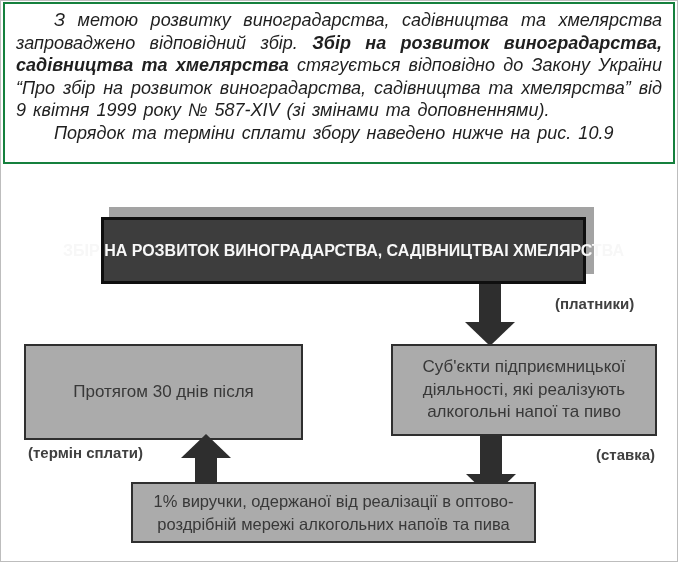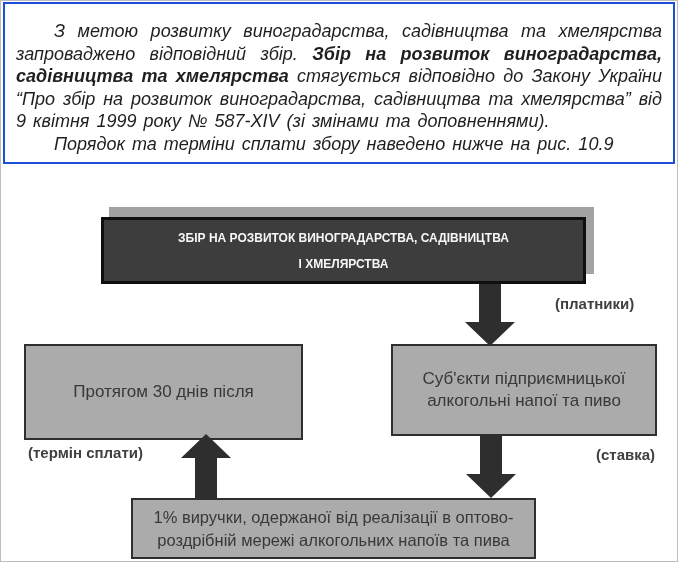--- a/index.html
+++ b/index.html
@@ -10,23 +10,23 @@
     border:1px solid #bdbdbd;
     box-sizing:border-box;
     overflow:hidden;
     font-family:"Liberation Sans",sans-serif;
   }
 
   
   .intro-box{
     position:absolute;left:2px;top:1px;width:672px;height:162px;
     box-sizing:border-box;
-    border:2px solid #1d4ed8;
+    border:2px solid #15803d;
     background:#ffffff;
-    padding:16px 11px 0 11px;
+    padding:5px 11px 0 11px;
   }
   .intro-box p{
     margin:0;
     font-style:italic;
     font-size:18px;
     line-height:22.5px;
     color:#1f1f1f;
     text-align:justify;
     text-indent:38px;
     word-spacing:2px;
@@ -36,44 +36,44 @@
   
   .shadow-rect{
     position:absolute;left:108px;top:206px;width:485px;height:67px;
     background:#a3a3a3;
   }
   .title-box{
     position:absolute;left:100px;top:216px;width:485px;height:67px;
     box-sizing:border-box;
     background:#3d3d3d;
     border:3px solid #0f0f0f;
-    display:flex;flex-direction:column;justify-content:center;align-items:center;
+    display:flex;flex-direction:row;justify-content:center;align-items:center;
     color:#f7f7f7;
     font-weight:bold;
-    font-size:12px;
+    font-size:16px;
     line-height:26px;
     text-align:center;
     white-space:nowrap;
   }
 
   .gray-box{
     position:absolute;
     box-sizing:border-box;
     background:#ababab;
     border:2px solid #2f2f2f;
     display:flex;flex-direction:column;justify-content:center;align-items:center;
     color:#383838;
     font-size:17px;
     line-height:22.5px;
     text-align:center;
     white-space:nowrap;
   }
   .term-box{left:23px;top:343px;width:279px;height:96px;}
   .payers-box{left:390px;top:343px;width:266px;height:92px;}
-  .rate-box{left:130px;top:497px;width:405px;height:61px;font-size:16.5px;line-height:23px;}
+  .rate-box{left:130px;top:481px;width:405px;height:61px;font-size:16.5px;line-height:23px;}
 
   .flow-label{
     position:absolute;
     font-weight:bold;
     font-size:15px;
     color:#404040;
     white-space:nowrap;
   }
   .label-payers{left:554px;top:294px;}
   .label-term{left:27px;top:443px;}
@@ -114,20 +114,21 @@
     <div class="arrow-shaft shaft-1"></div>
     <div class="arrow-head head-down head-1"></div>
     <div class="flow-label label-payers">(платники)</div>
 
     <div class="gray-box term-box">
       <div>Протягом 30 днів після</div>
     </div>
 
     <div class="gray-box payers-box">
       <div>Суб'єкти підприємницької</div>
+      <div>діяльності, які реалізують</div>
       <div>алкогольні напої та пиво</div>
     </div>
 
     <div class="flow-label label-term">(термін сплати)</div>
     <div class="flow-label label-rate">(ставка)</div>
 
     <div class="arrow-shaft shaft-2"></div>
     <div class="arrow-head head-down head-2"></div>
 
     <div class="arrow-head head-up head-3"></div>

